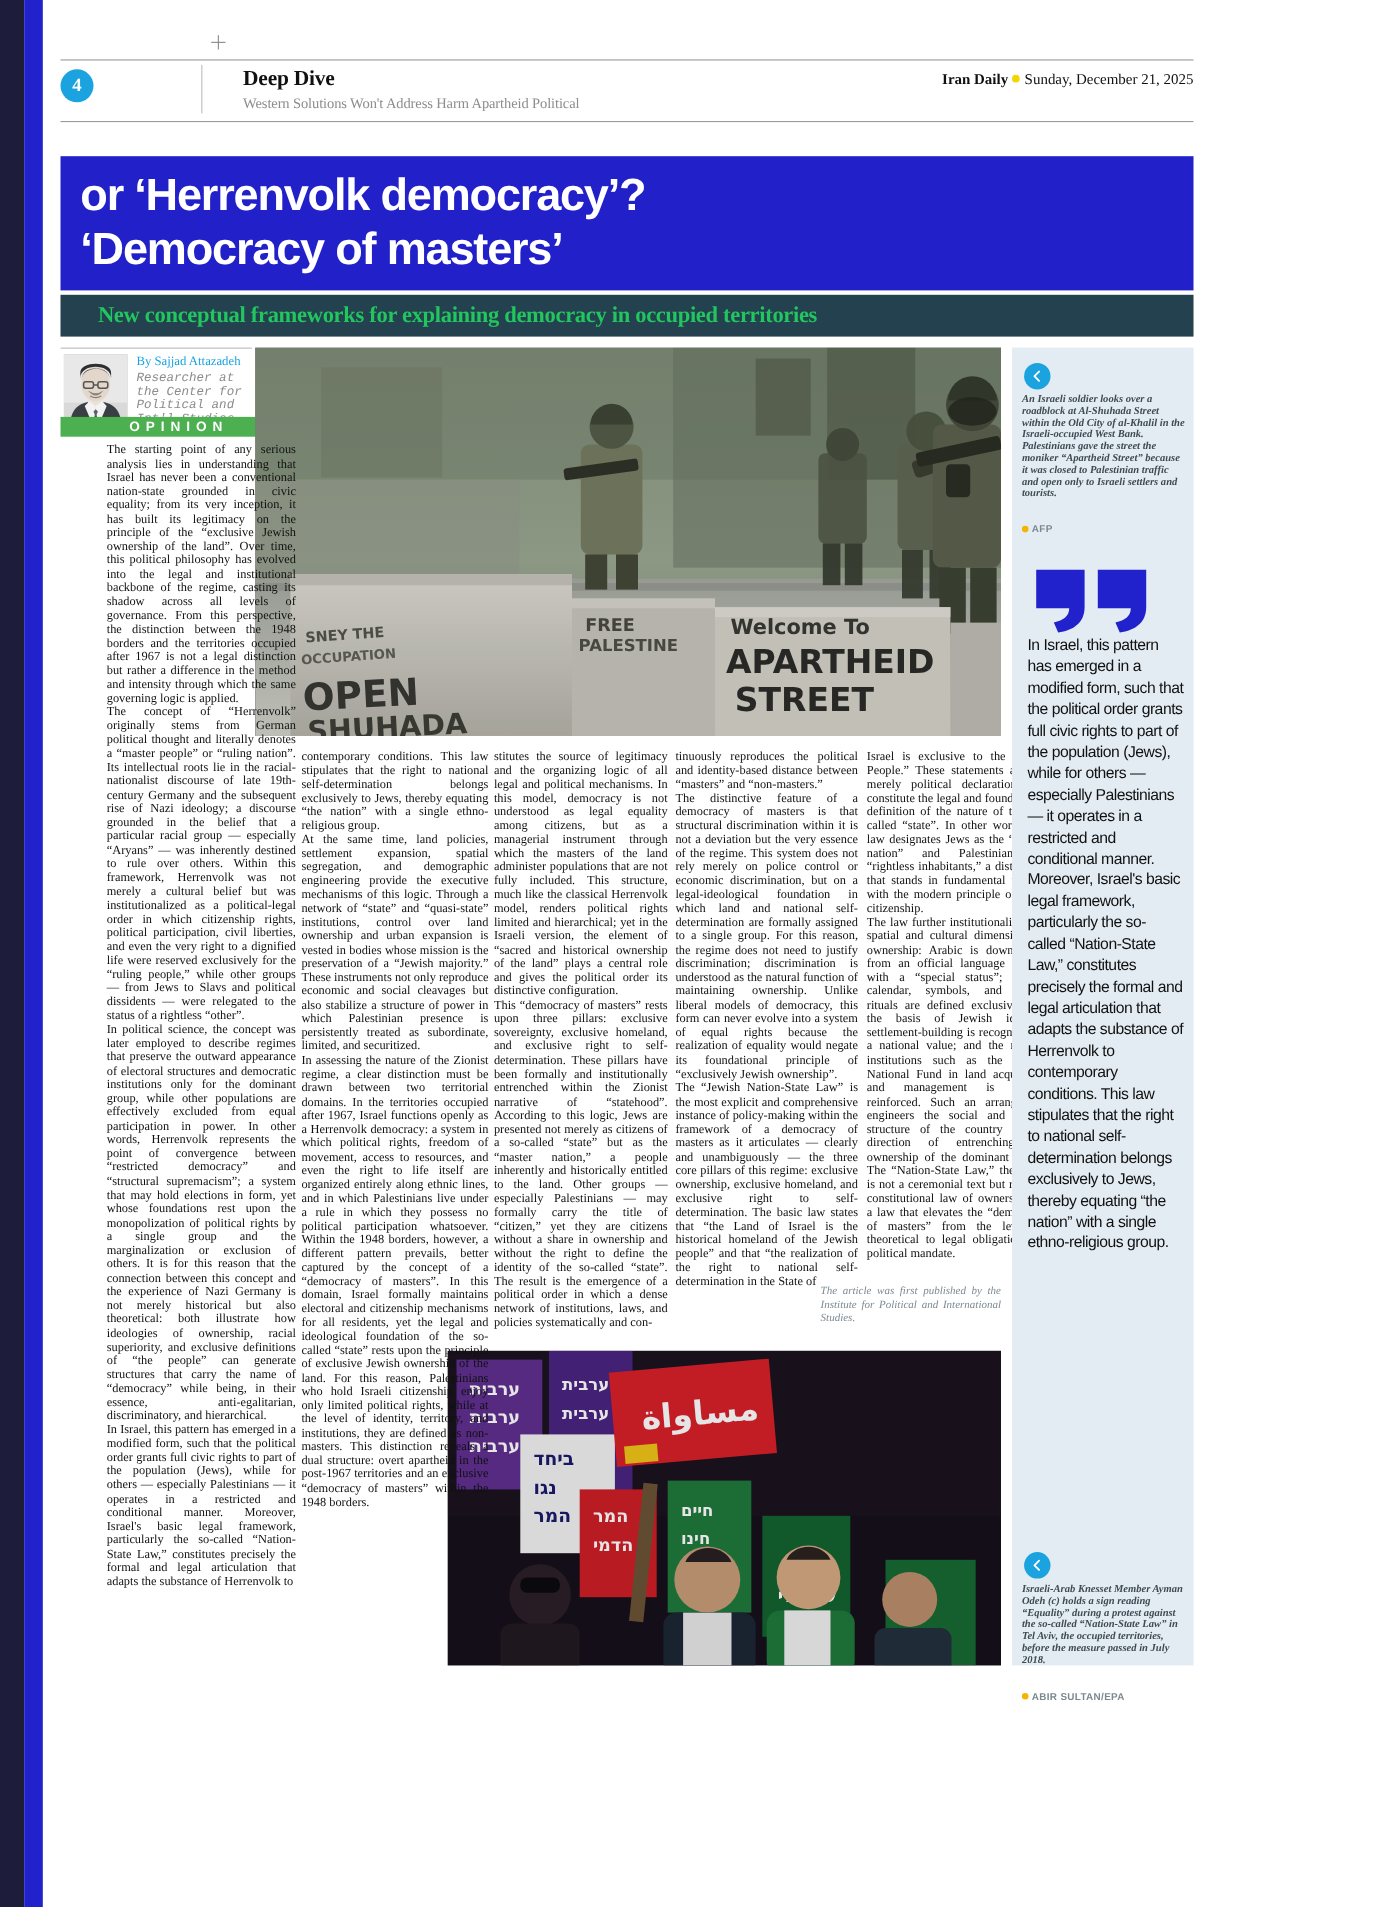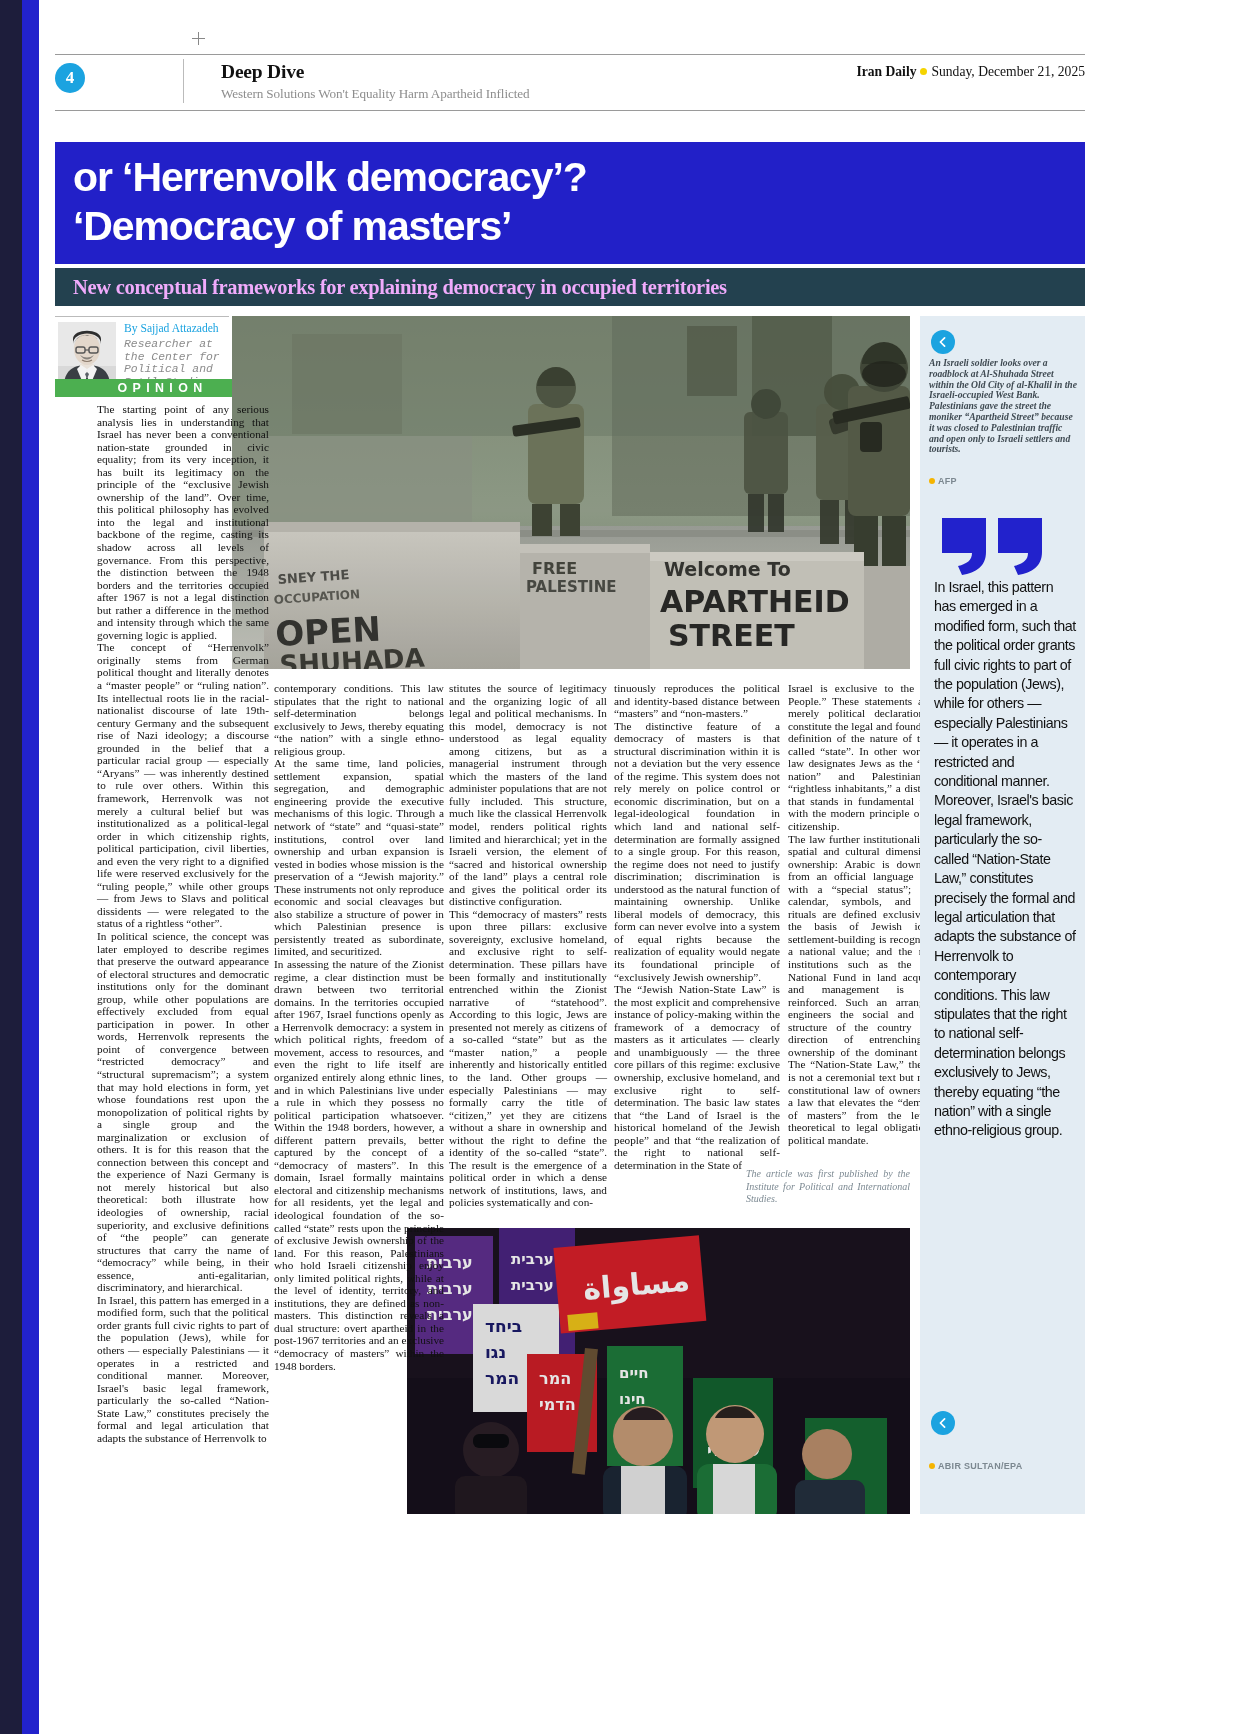--- a/index.html
+++ b/index.html
@@ -34,21 +34,21 @@
   .mh-right b{font-weight:bold;}
   .yellow-dot{display:inline-block;width:7px;height:7px;border-radius:50%;
     background:#f5d400;margin:0 4px 0 4px;vertical-align:1px;}
 
   
   .headline-box{position:absolute;left:55px;top:142px;width:1030px;height:122px;background:#2220c8;}
   .headline-box .hl{position:absolute;left:18px;top:11px;width:995px;color:#fff;
     font-family:"Liberation Sans",sans-serif;font-weight:bold;
     font-size:41px;line-height:49px;letter-spacing:-1.1px;}
   .subhead-box{position:absolute;left:55px;top:268px;width:1030px;height:38px;background:#23414f;}
-  .subhead-box .sh{position:absolute;left:18px;top:8px;color:#f0abfc;
+  .subhead-box .sh{position:absolute;left:34px;top:8px;color:#22c55e;
     font-family:"Liberation Serif",serif;font-weight:bold;font-size:20.5px;letter-spacing:-0.3px;}
 
   
   .author-rule{position:absolute;left:55px;top:316px;width:174px;height:1.2px;background:#bbb;}
   .author-photo{position:absolute;left:58px;top:322px;width:58px;height:62px;overflow:hidden;background:#cfcfcf;}
   .author-photo svg{display:block;}
   .byline{position:absolute;left:124px;top:322px;width:106px;
     font-family:"Liberation Serif",serif;font-weight:normal;font-size:11.6px;color:#1ba3e0;line-height:13px;}
   .author-role{position:absolute;left:124px;top:338px;width:108px;
     font-family:Liberation Mono, monospace;font-style:italic;font-size:11.4px;color:#8b8b8b;line-height:12.6px;}
@@ -106,21 +106,21 @@
 
 <div class="page-canvas"></div>
 
 <div class="crop-mark"></div>
 
 <div class="masthead">
   <div class="mh-rule-top"></div>
   <div class="page-num">4</div>
   <div class="mh-divider"></div>
   <div class="section-title"><span>Deep Dive</span></div>
-  <div class="section-sub">Western Solutions Won't Equality Harm Apartheid Inflicted</div>
+  <div class="section-sub">Western Solutions Won't Address Harm Apartheid Political</div>
   <div class="mh-right">
     <b>Iran Daily</b><span class="yellow-dot"></span><span>Sunday, December 21, 2025</span>
   </div>
   <div class="mh-rule-bottom"></div>
 </div>
 
 <div class="headline-box">
   <div class="hl">
     <div>or ‘Herrenvolk democracy’?</div>
     <div>‘Democracy of masters’</div>
@@ -349,14 +349,15 @@
   </svg>
 </div>
 <div class="pull-quote">In Israel, this pattern has emerged in a modified form, such that the political order grants full civic rights to part of the population (Jews), while for others — especially Palestinians — it operates in a restricted and conditional manner. Moreover, Israel's basic legal framework, particularly the so-called “Nation-State Law,” constitutes precisely the formal and legal articulation that adapts the substance of Herrenvolk to contemporary conditions. This law stipulates that the right to national self-determination belongs exclusively to Jews, thereby equating “the nation” with a single ethno-religious group.</div>
 
 <div class="arrow-badge" id="arrow2">
   <svg width="12" height="12" viewBox="0 0 12 12">
     <path d="M7.6 1.8 L3.4 6 L7.6 10.2" fill="none" stroke="#ffffff" stroke-width="1.7" stroke-linecap="round" stroke-linejoin="round"></path>
   </svg>
 </div>
 <div class="side-cap" id="cap2">
+  <span>Israeli-Arab Knesset Member Ayman Odeh (c) holds a sign reading “Equality” during a protest against the so-called “Nation-State Law” in Tel Aviv, the occupied territories, before the measure passed in July 2018.</span>
   <span class="credit"><span class="cdot"></span><span>ABIR SULTAN/EPA</span></span>
 </div>
 
 </body></html>

